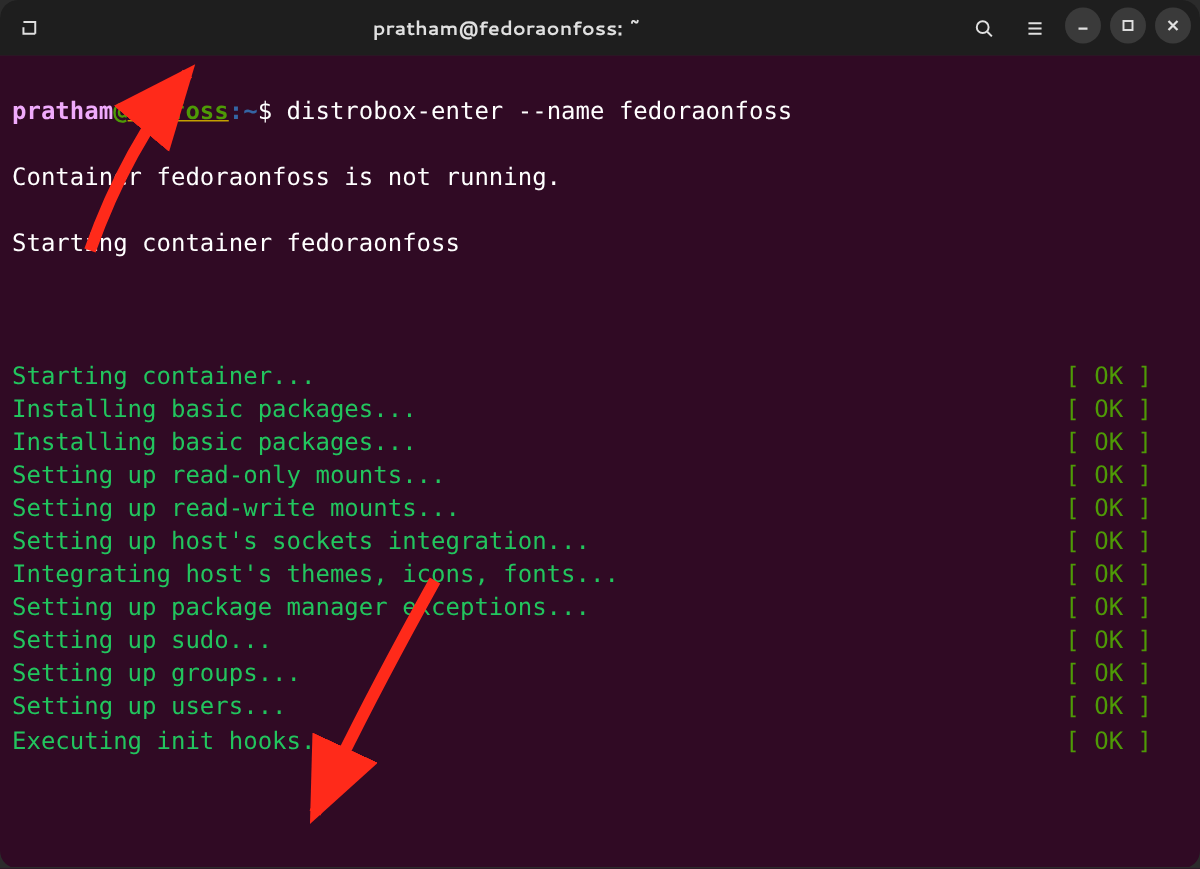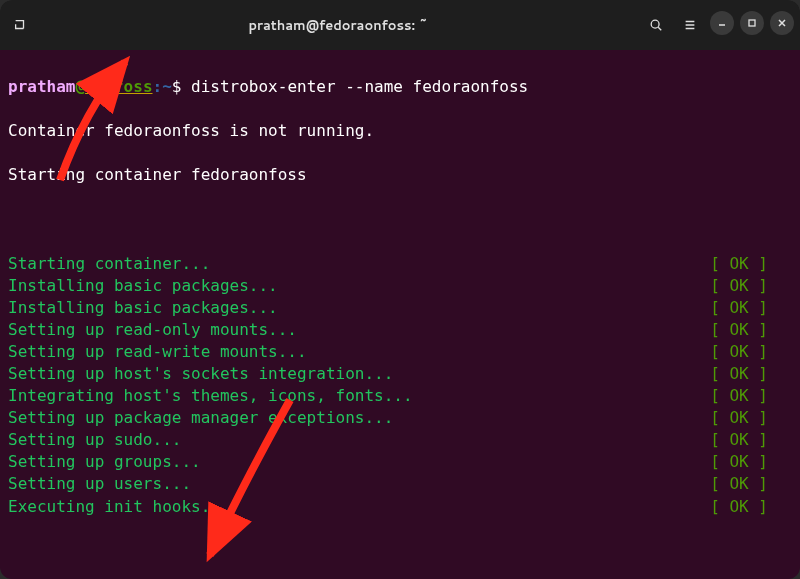--- a/index.html
+++ b/index.html
@@ -5,21 +5,21 @@
     * { margin: 0; padding: 0; box-sizing: border-box; }
     body {
       width: 800px;
       height: 579px;
       background: #2b2b2b;
       font-family: 'DejaVu Sans Mono', 'Liberation Mono', monospace;
       overflow: hidden;
       border-radius: 12px;
     }
     .titlebar {
-      height: 50px;
+      height: 37px;
       background: #1e1e1e;
       display: flex;
       align-items: center;
       padding: 0 6px;
       gap: 6px;
       border-radius: 12px 12px 0 0;
     }
     .tb-left { display: flex; gap: 6px; }
     .tb-center {
       flex: 1;

